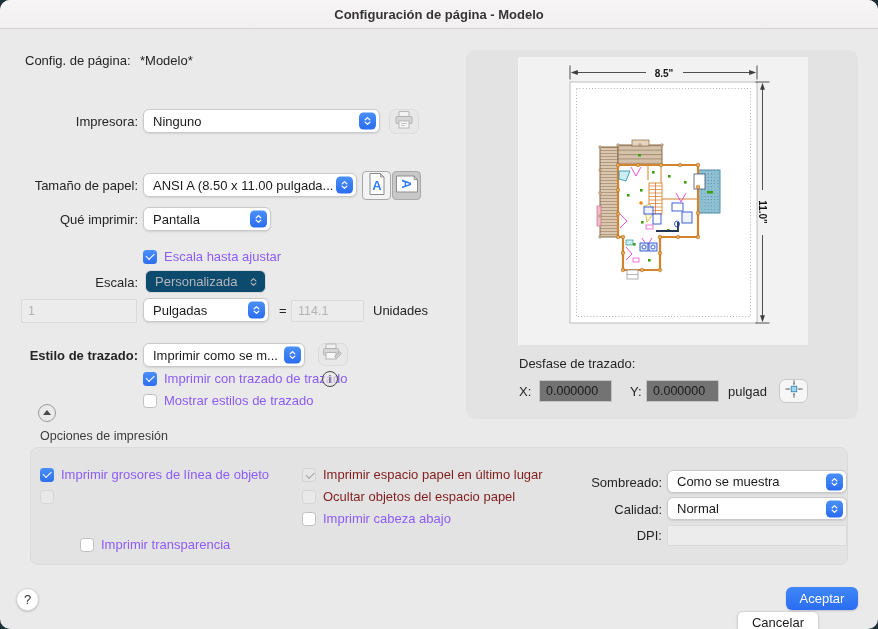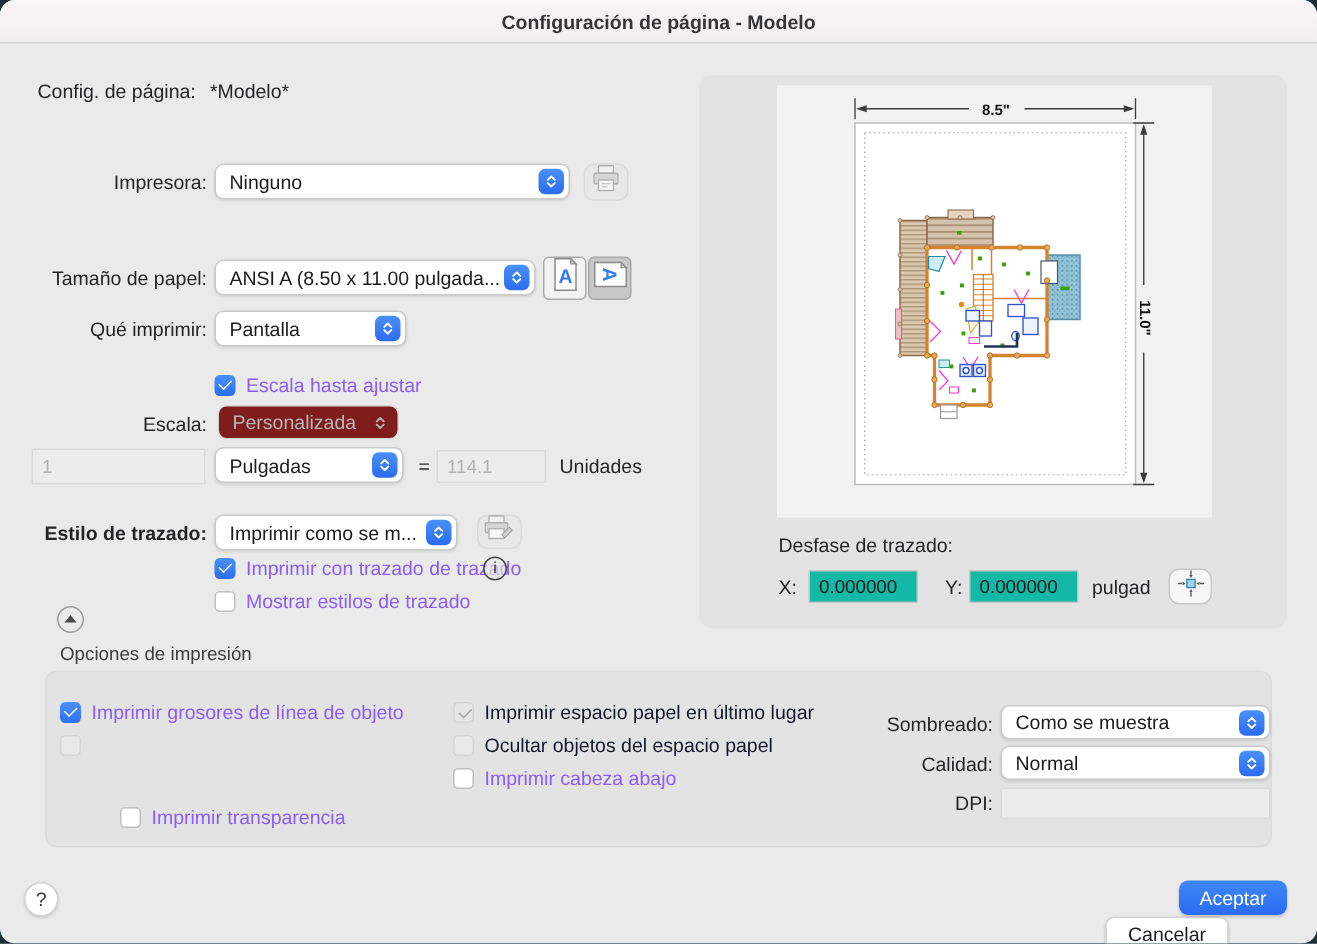--- a/index.html
+++ b/index.html
@@ -9,32 +9,32 @@
     font-size:13px;font-weight:600;color:#353537;}
   .slabel{position:absolute;font-size:13px;color:#242426;white-space:nowrap;}
   .rlabel{position:absolute;font-size:13px;color:#242426;text-align:right;white-space:nowrap;}
   .popup{position:absolute;height:24px;background:#fff;border:1px solid #c9c9c9;border-radius:6px;
     box-shadow:0 1px 2px rgba(0,0,0,.10);display:flex;align-items:center;font-size:13px;color:#1b1b1d;
     padding:0 28px 0 9px;box-sizing:border-box;white-space:nowrap;overflow:hidden;}
   .popup .stepper{position:absolute;right:3px;top:50%;transform:translateY(-50%);width:17px;height:17px;
     border-radius:4.5px;background:linear-gradient(#4a90f8,#2b6cf0);display:flex;align-items:center;justify-content:center;}
   .stepper svg{width:11px;height:13px;}
   .stepper path{fill:none;stroke:#fff;stroke-width:1.9;stroke-linecap:round;stroke-linejoin:round;}
-  .popup.disabled{background:#7f1d1d;border-color:#d9d9d9;color:#b6b6b8;box-shadow:none;}
+  .popup.disabled{background:#0c4a6e;border-color:#d9d9d9;color:#b6b6b8;box-shadow:none;}
   .popup.disabled .stepper{background:transparent;}
   .popup.disabled .stepper path{stroke:#b2b2b2;}
-  .field{position:absolute;background:#14b8a6;border:1px solid #c4c4c4;border-radius:1px;font-size:12.5px;color:#1b1b1d;
+  .field{position:absolute;background:#737373;border:1px solid #c4c4c4;border-radius:1px;font-size:12.5px;color:#1b1b1d;
     display:flex;align-items:center;padding:0 6px;box-sizing:border-box;white-space:nowrap;}
   .field.disabled{background:#ececec;border-color:#dadada;color:#b3b3b5;}
   .cb{position:absolute;display:flex;align-items:center;gap:7px;font-size:13px;color:#8b5cf6;height:17px;white-space:nowrap;}
   .cb .box{width:14px;height:14px;border-radius:3.5px;background:#fff;border:1px solid #bfbfbf;position:relative;flex:none;box-sizing:border-box;}
   .cb.checked .box{background:linear-gradient(#4a90f8,#2e6ef0);border:none;}
   .cb.checked .box::after{content:"";position:absolute;left:3px;top:3.6px;width:7px;height:3.6px;
     border-left:1.7px solid #fff;border-bottom:1.7px solid #fff;transform:rotate(-45deg);}
-  .cb.disabled{color:#0f172a;}
+  .cb.disabled{color:#7f1d1d;}
   .cb.disabled .box{background:#e9e9e9;border:1px solid #d5d5d5;}
   .cb.disabled.checked .box{background:#e6e6e6;border:1px solid #d2d2d2;}
   .cb.disabled.checked .box::after{border-color:#a3a3a3;}
   .iconbtn{position:absolute;border-radius:7px;background:#e9e8e9;border:1px solid #dcdbdc;
     display:flex;align-items:center;justify-content:center;box-sizing:border-box;}
   .toggle-btn{position:absolute;width:29px;height:29px;border:1px solid #a9a9a9;border-radius:4px;background:#f3f3f3;
     display:flex;align-items:center;justify-content:center;box-sizing:border-box;}
   .toggle-btn.selected{background:#c8c8c8;}
   .collapse{position:absolute;left:38px;top:404px;width:18px;height:18px;border:1.4px solid #9b9b9b;border-radius:50%;
     display:flex;align-items:center;justify-content:center;box-sizing:border-box;background:transparent;}

